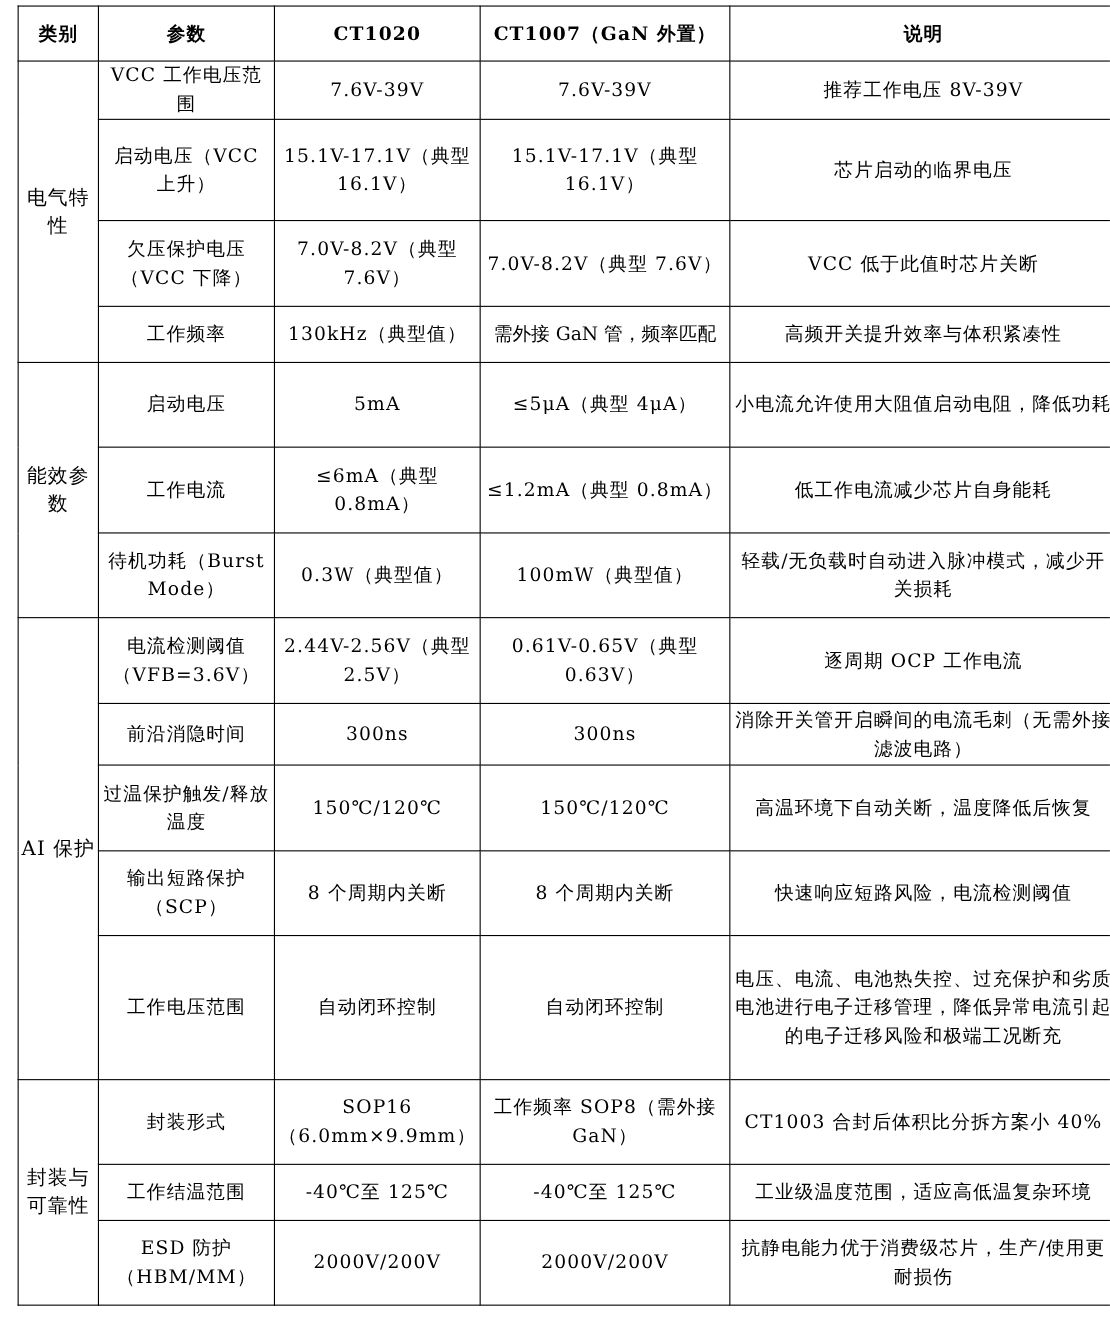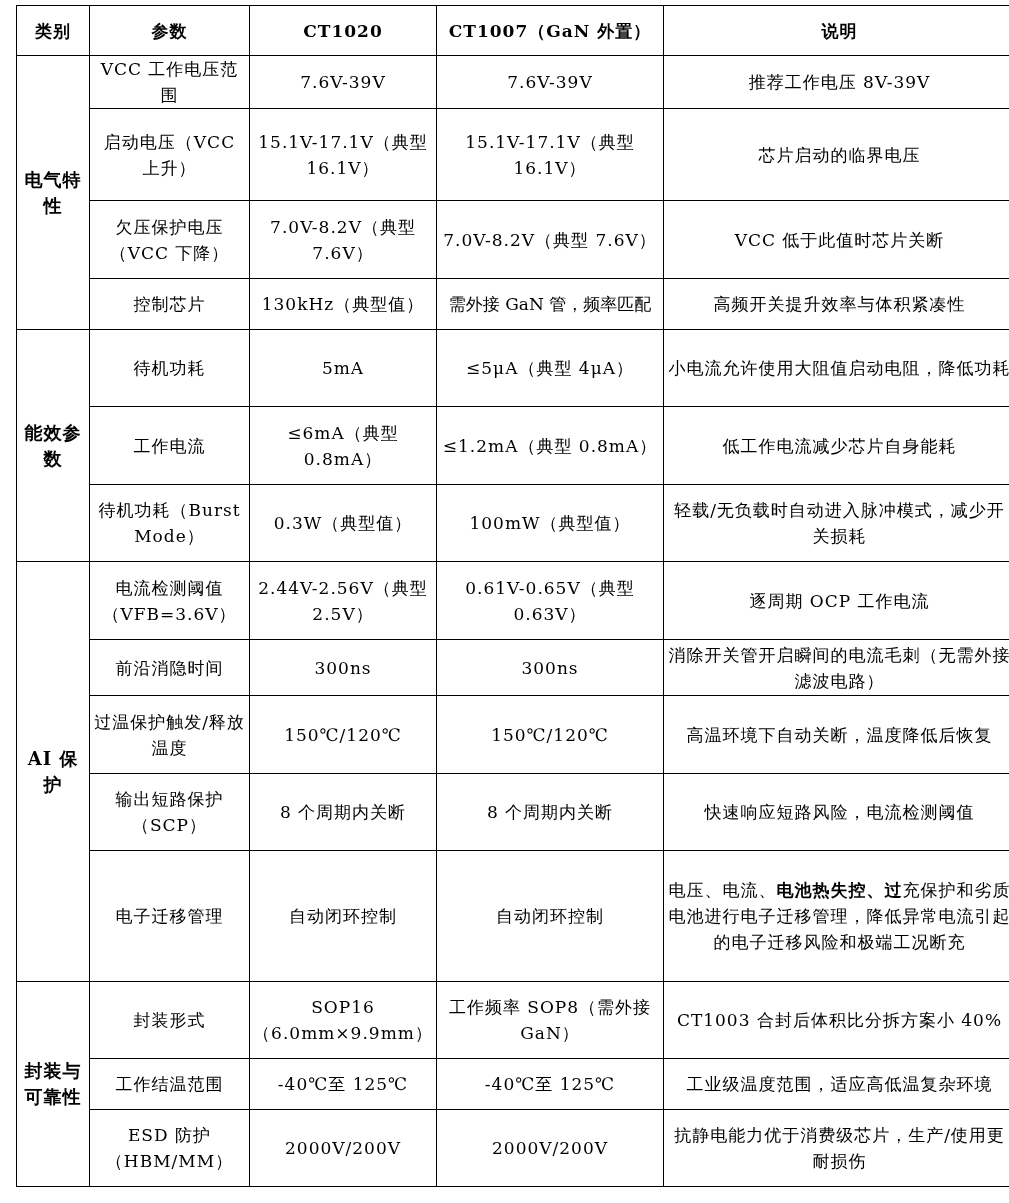--- a/index.html
+++ b/index.html
@@ -1,21 +1,21 @@
 <!DOCTYPE html>
 <html><head>
 <meta charset="utf-8">
 <style>
   html, body { margin:0; padding:0; background:#ffffff; }
   body { width:1009px; height:1203px; position:relative; font-family:"DejaVu Serif", serif; color:#000; }
   table { position:absolute; left:16px; top:5px; border-collapse:collapse; table-layout:fixed; width:999px; }
   td, th { border:1.5px solid #000; text-align:center; vertical-align:middle; font-size:17px; line-height:26px; padding:0 2px; font-weight:normal; letter-spacing:1px; }
   th { font-weight:bold; height:49px; }
-  td.cat { font-weight:bold; font-size:18px; }
-  .b { font-weight:bold; }
+  td.cat { font-weight:normal; font-size:18px; }
+  .b { font-weight:normal; }
 </style>
 </head>
 <body>
 
 <table>
   <colgroup>
     <col style="width:73px">
       <col style="width:160px">
       <col style="width:187px">
       <col style="width:227px">
@@ -45,29 +45,29 @@
       <td>15.1V-17.1V（典型 16.1V）</td>
       <td>芯片启动的临界电压</td>
     </tr>
     <tr style="height:78px">
       <td>欠压保护电压（VCC 下降）</td>
       <td>7.0V-8.2V（典型 7.6V）</td>
       <td>7.0V-8.2V（典型 7.6V）</td>
       <td>VCC 低于此值时芯片关断</td>
     </tr>
     <tr style="height:51px">
-      <td>控制芯片</td>
+      <td>工作频率</td>
       <td>130kHz（典型值）</td>
       <td style="letter-spacing:0">需外接 GaN 管，频率匹配</td>
       <td>高频开关提升效率与体积紧凑性</td>
     </tr>
 
     <tr style="height:77px">
       <td class="cat" rowspan="3">能效参数</td>
-      <td>待机功耗</td>
+      <td>启动电压</td>
       <td>5mA</td>
       <td>≤5μA（典型 4μA）</td>
       <td>小电流允许使用大阻值启动电阻，降低功耗</td>
     </tr>
     <tr style="height:78px">
       <td>工作电流</td>
       <td>≤6mA（典型 0.8mA）</td>
       <td>≤1.2mA（典型 0.8mA）</td>
       <td>低工作电流减少芯片自身能耗</td>
     </tr>
@@ -97,21 +97,21 @@
       <td>150℃/120℃</td>
       <td>高温环境下自动关断，温度降低后恢复</td>
     </tr>
     <tr style="height:77px">
       <td>输出短路保护（SCP）</td>
       <td>8 个周期内关断</td>
       <td>8 个周期内关断</td>
       <td>快速响应短路风险，电流检测阈值</td>
     </tr>
     <tr style="height:131px">
-      <td>电子迁移管理</td>
+      <td>工作电压范围</td>
       <td>自动闭环控制</td>
       <td>自动闭环控制</td>
       <td><span>电压、电流、</span><span class="b">电池热失控、过</span><span>充保护和劣质电池进行电子迁移管理，降低异常电流引起的电子迁移风险和极端工况断充</span></td>
     </tr>
 
     <tr style="height:77px">
       <td class="cat" rowspan="3">封装与可靠性</td>
       <td>封装形式</td>
       <td>SOP16（6.0mm×9.9mm）</td>
       <td>工作频率 SOP8（需外接 GaN）</td>

